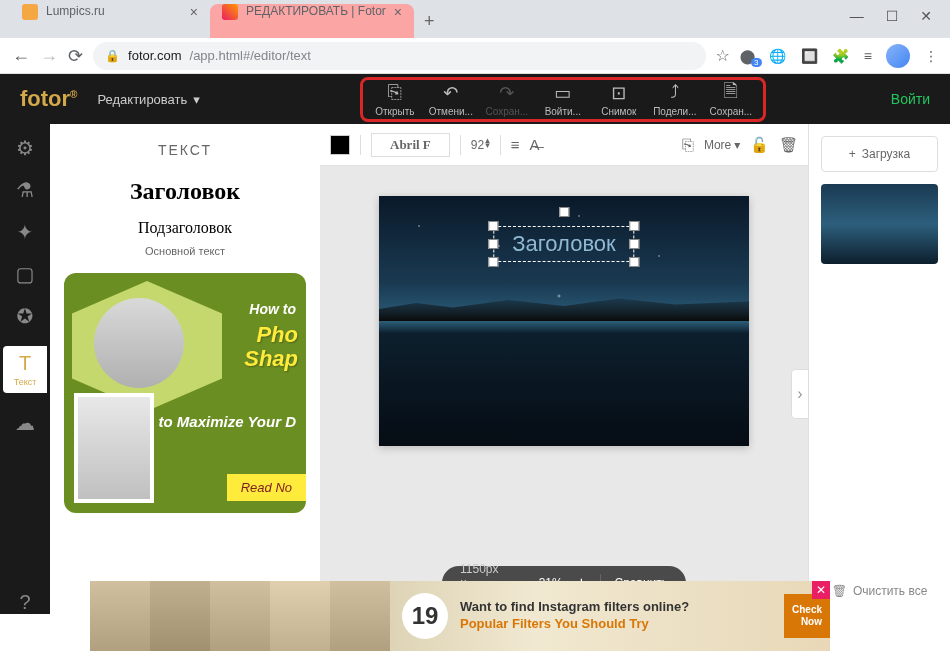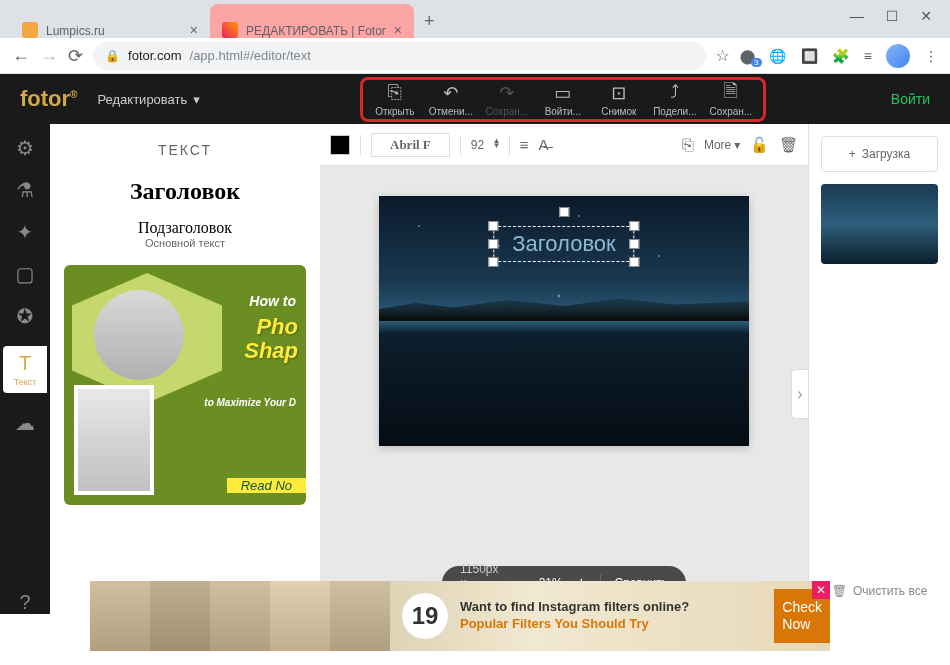--- a/index.html
+++ b/index.html
@@ -1,20 +1,20 @@
 <!DOCTYPE html>
 <html><head>
 <meta charset="utf-8">
 <style>
 *{margin:0;padding:0;box-sizing:border-box;font-family:Arial,sans-serif}
 body{width:950px;height:665px;background:#fff;overflow:hidden;position:relative}
 .win-controls{position:absolute;right:0;top:0;display:flex;gap:22px;padding:8px 18px;font-size:14px;color:#555}
 .win-controls span{cursor:pointer}
 .tabs{display:flex;align-items:center;height:38px;background:#dee1e6;padding-left:10px;padding-top:4px}
-.tab{display:flex;align-items:flex-end;height:34px;padding:0 12px;border-radius:8px 8px 0 0;font-size:12px;color:#5f6368;gap:8px;min-width:200px;position:relative}
+.tab{display:flex;align-items:flex-start;height:34px;padding:0 12px;border-radius:8px 8px 0 0;font-size:12px;color:#5f6368;gap:8px;min-width:200px;position:relative}
 .tab.active{background:#fca5a5}
 .tab-favicon{width:16px;height:16px;border-radius:3px;flex-shrink:0}
 .tab-title{flex:1;white-space:nowrap;overflow:hidden}
 .tab-close{font-size:14px;color:#666;cursor:pointer}
 .new-tab{padding:0 10px;font-size:18px;color:#666;cursor:pointer}
 .addr-bar{display:flex;align-items:center;height:36px;background:#fff;padding:0 12px;border-bottom:1px solid #e0e0e0;gap:10px}
 .nav-btn{color:#5f6368;font-size:18px;cursor:pointer}
 .nav-btn.disabled{color:#bbb}
 .url-box{flex:1;display:flex;align-items:center;background:#f1f3f4;border-radius:15px;height:28px;padding:0 12px;font-size:13px;color:#202124;gap:8px}
 .lock-icon{color:#5f6368;font-size:12px}
@@ -34,35 +34,35 @@
 .login{margin-left:auto;font-size:14px;color:#22c55e;cursor:pointer}
 .main{display:flex;height:490px;background:#1a1a1a}
 .sidebar{width:50px;background:#1a1a1a;display:flex;flex-direction:column;align-items:center;padding-top:12px;gap:18px}
 .sb-item{color:#888;font-size:20px;cursor:pointer;display:flex;flex-direction:column;align-items:center;gap:2px}
 .sb-item.active{background:#fff;color:#d4a949;width:44px;padding:6px 0;border-radius:4px 0 0 4px}
 .sb-label{font-size:9px}
 .sb-spacer{flex:1}
 .panel{width:270px;background:#fff;padding:18px 14px;overflow:hidden}
 .panel-title{text-align:center;font-size:14px;letter-spacing:2px;color:#666;margin-bottom:20px}
 .txt-h1{text-align:center;font-family:Georgia,serif;font-size:24px;font-weight:bold;margin-bottom:14px;cursor:pointer}
-.txt-h2{text-align:center;font-family:Georgia,serif;font-size:16px;margin-bottom:0;cursor:pointer}
+.txt-h2{text-align:center;font-family:Georgia,serif;font-size:16px;margin-bottom:8px;cursor:pointer}
 .txt-body{text-align:center;font-size:11px;color:#666;margin-bottom:16px;cursor:pointer}
-.promo{background:#6b8e23;height:240px;border-radius:6px;position:relative;overflow:hidden;padding:10px}
+.promo{background:#6b8e23;height:240px;border-radius:12px;position:relative;overflow:hidden;padding:10px}
 .promo-hex{position:absolute;left:8px;top:8px;width:150px;height:130px;background:#c5d86d;clip-path:polygon(50% 0,100% 25%,100% 75%,50% 100%,0 75%,0 25%)}
 .promo-img{position:absolute;left:30px;top:25px;width:90px;height:90px;border-radius:50%;background:linear-gradient(#d9d9d9,#b0b0b0)}
 .promo-img2{position:absolute;left:10px;top:120px;width:80px;height:110px;background:linear-gradient(#e8e8e8,#c0c0c0);border:4px solid #fff}
 .promo-txt1{position:absolute;right:10px;top:28px;font-style:italic;font-weight:bold;color:#fff;font-size:14px}
 .promo-txt2{position:absolute;right:8px;top:50px;font-style:italic;font-weight:bold;color:#ffeb3b;font-size:22px;line-height:1.1;text-align:right;text-shadow:1px 1px 2px rgba(0,0,0,.3)}
-.promo-txt3{position:absolute;right:10px;top:132px;font-style:italic;font-weight:bold;color:#fff;font-size:10px}
-.promo-btn{position:absolute;right:0;bottom:12px;background:#ffeb3b;padding:0 14px;font-style:italic;font-size:13px;color:#14532d}
+.promo-txt3{position:absolute;right:10px;top:140px;font-style:italic;font-weight:bold;color:#fff;font-size:15px}
+.promo-btn{position:absolute;right:0;bottom:12px;background:#ffeb3b;padding:6px 14px;font-style:italic;font-size:13px;color:#7f1d1d}
 .canvas-area{flex:1;background:#e8e8e8;display:flex;flex-direction:column;position:relative}
 .ctx-toolbar{height:42px;background:#fff;border-bottom:1px solid #e0e0e0;display:flex;align-items:center;padding:0 10px;gap:10px;font-size:12px;color:#666}
 .color-sw{width:20px;height:20px;background:#000;border:1px solid #ccc;cursor:pointer}
 .font-sel{border:1px solid #ddd;padding:3px 18px;font-family:Georgia,serif;font-weight:bold;font-size:13px;cursor:pointer}
-.size-sel{display:flex;align-items:flex-start;gap:10px;cursor:pointer}
+.size-sel{display:flex;align-items:flex-start;gap:1px;cursor:pointer}
 .tb-div{width:1px;height:20px;background:#ddd}
 .tb-ico{cursor:pointer;font-size:15px}
 .more{cursor:pointer;display:flex;align-items:center;gap:3px}
 .canvas-wrap{flex:1;display:flex;align-items:flex-start;justify-content:center;padding:30px 10px;overflow:hidden}
 .canvas-img{width:370px;height:250px;background:linear-gradient(180deg,#0a1929 0%,#1a3a52 35%,#2d5f7c 50%,#0d1f2d 55%,#050c14 100%);position:relative;box-shadow:0 2px 8px rgba(0,0,0,.2)}
 .stars{position:absolute;inset:0;background-image:radial-gradient(1px 1px at 40px 30px,#fff,transparent),radial-gradient(1px 1px at 120px 50px,#fff,transparent),radial-gradient(1px 1px at 200px 20px,#fff,transparent),radial-gradient(1px 1px at 280px 60px,#fff,transparent),radial-gradient(2px 2px at 180px 100px,rgba(255,255,255,.6),transparent)}
 .mountains{position:absolute;bottom:50%;left:0;right:0;height:30px;background:linear-gradient(180deg,transparent,#0a0a0a);clip-path:polygon(0 60%,10% 40%,20% 55%,35% 30%,50% 50%,65% 25%,80% 45%,100% 35%,100% 100%,0 100%)}
 .text-box{position:absolute;top:30px;left:50%;transform:translateX(-50%);border:1px dashed #fff;padding:4px 18px;font-family:Georgia,serif;font-size:22px;color:#8fb8d4}
 .handle{position:absolute;width:10px;height:10px;background:#fff;border:1px solid #888}
 .h-tl{top:-6px;left:-6px}.h-tr{top:-6px;right:-6px}.h-bl{bottom:-6px;left:-6px}.h-br{bottom:-6px;right:-6px}
@@ -76,21 +76,21 @@
 .right-panel{width:142px;background:#fff;border-left:1px solid #e0e0e0;padding:12px;display:flex;flex-direction:column;gap:12px}
 .upload-btn{border:1px solid #ddd;border-radius:4px;padding:10px;text-align:center;font-size:12px;color:#666;cursor:pointer;display:flex;align-items:center;justify-content:center;gap:6px}
 .thumb{width:100%;height:80px;background:linear-gradient(180deg,#1a3a52 0%,#2d5f7c 50%,#0d1f2d 100%);border-radius:4px;cursor:pointer}
 .clear-all{margin-top:auto;font-size:12px;color:#888;cursor:pointer;display:flex;align-items:center;gap:6px;justify-content:center;padding-bottom:4px}
 .ad-banner{position:absolute;bottom:14px;left:90px;width:740px;height:70px;background:linear-gradient(90deg,#b8d4a8 0%,#d4c8a8 30%,#f0e8d0 60%,#e8d8b8 100%);display:flex;align-items:center;overflow:hidden}
 .ad-faces{display:flex;height:100%}
 .ad-face{width:60px;height:100%;background:linear-gradient(#d0c0a0,#b0a080)}
 .ad-num{width:46px;height:46px;border-radius:50%;background:#fff;display:flex;align-items:center;justify-content:center;font-size:24px;font-weight:bold;color:#333;margin:0 12px}
 .ad-txt{flex:1;font-size:13px;font-weight:bold;color:#333;line-height:1.3}
 .ad-txt2{color:#d97706}
-.ad-cta{background:#d97706;color:#fff;padding:10px 8px;font-size:14px;font-weight:normal;text-align:left;line-height:1.2}
+.ad-cta{background:#d97706;color:#fff;padding:10px 8px;font-size:10px;font-weight:bold;text-align:right;line-height:1.2}
 .ad-close{position:absolute;top:0;right:0;width:18px;height:18px;background:#e91e63;color:#fff;display:flex;align-items:center;justify-content:center;font-size:12px;cursor:pointer}
 </style>
 </head>
 <body>
 
 <div class="win-controls">
   <span>—</span>
   <span>☐</span>
   <span>✕</span>
 </div>

